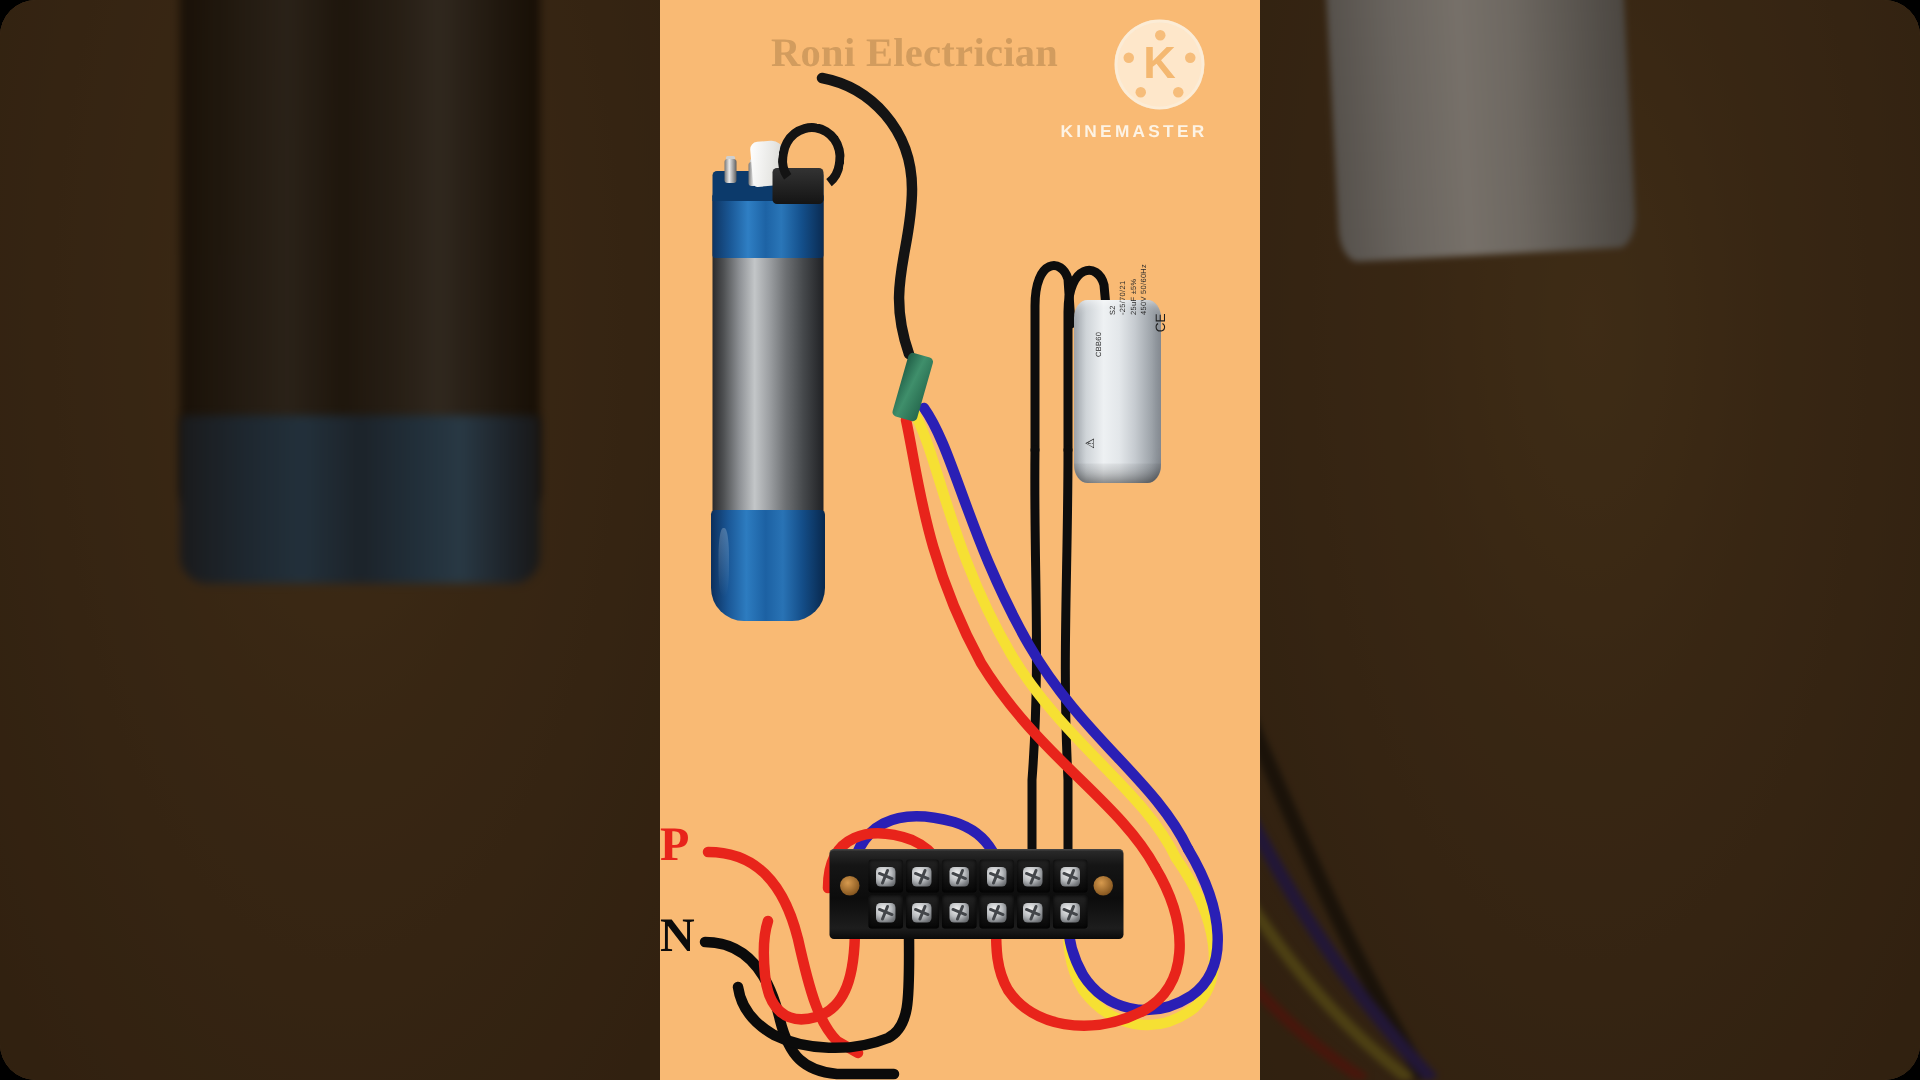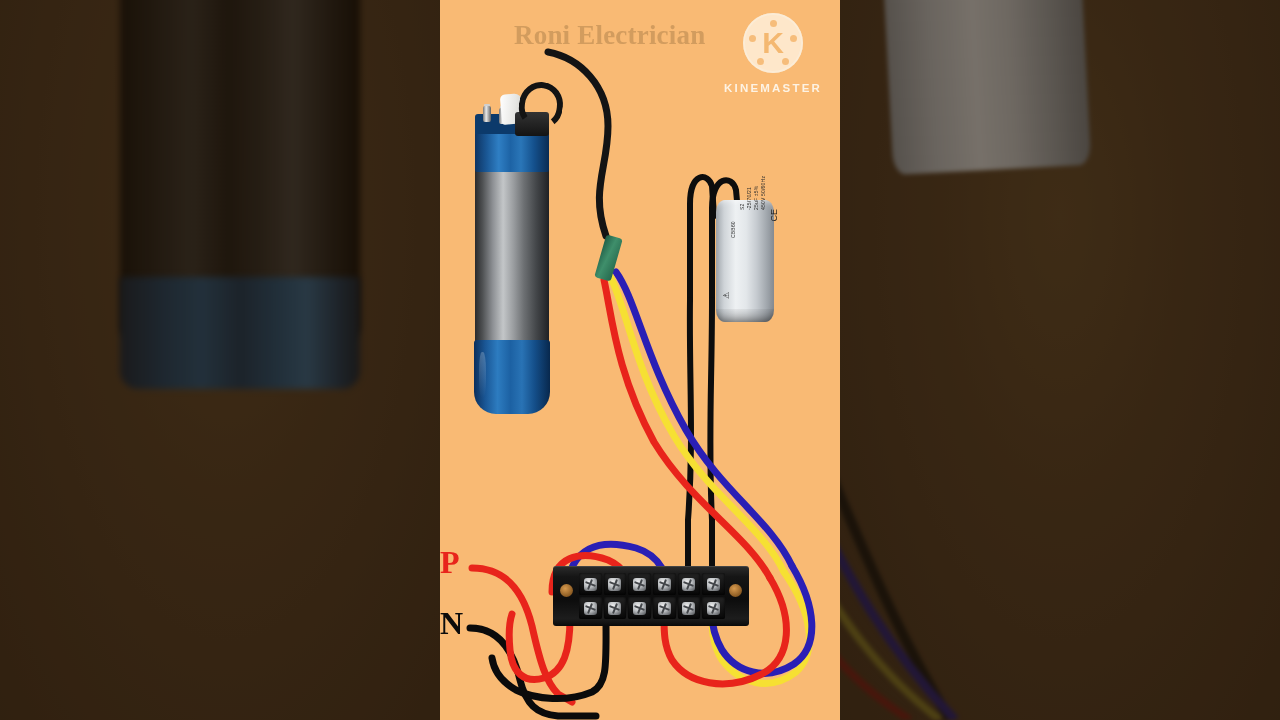--- a/index.html
+++ b/index.html
@@ -2,20 +2,21 @@
 <html><head>
 <meta charset="utf-8">
 <style>
   * { margin:0; padding:0; box-sizing:border-box; }
   html,body { width:1280px; height:720px; overflow:hidden; background:#000; }
   body { font-family:"Liberation Sans", sans-serif; }
 
   #stage {
     position:relative; width:1280px; height:720px; overflow:hidden;
     background:#4a361f;
+    border-radius:24px;
   }
 
   
   .bg-dark {
     position:absolute; top:0; height:720px;
     background:
       radial-gradient(ellipse at 50% 30%, #5a4326 0%, #4a3520 45%, #3b2a19 100%);
   }
   #bg-left  { left:0;   width:452px; }
   #bg-right { left:840px; width:440px; }
@@ -78,21 +79,21 @@
   #km-logo .k {
     position:absolute; inset:0; display:flex; align-items:center; justify-content:center;
     font-family:"Liberation Sans", sans-serif; font-weight:bold;
     font-size:30px; color:#f4b871; line-height:1;
   }
   #km-logo .dot {
     position:absolute; width:7px; height:7px; border-radius:50%;
     background:#f6bd7b;
   }
   #km-text {
-    position:absolute; left:281px; top:82px; width:104px; text-align:center;
+    position:absolute; left:264px; top:82px; width:104px; text-align:center;
     font-family:"Liberation Sans", sans-serif;
     font-size:11.5px; letter-spacing:2.2px; color:#fdf3e4; font-weight:600;
   }
 
   
   #pump { position:absolute; left:35px; top:84px; width:105px; height:330px; }
   #pump-body {
     position:absolute; left:0; top:44px; width:74px; height:250px;
     border-radius:3px;
     background:linear-gradient(90deg,#2a2a2c 0%,#4e5052 10%,#8d9094 24%,#c3c6c8 38%,#9a9da0 52%,#6d7073 66%,#45484b 82%,#202124 100%);

